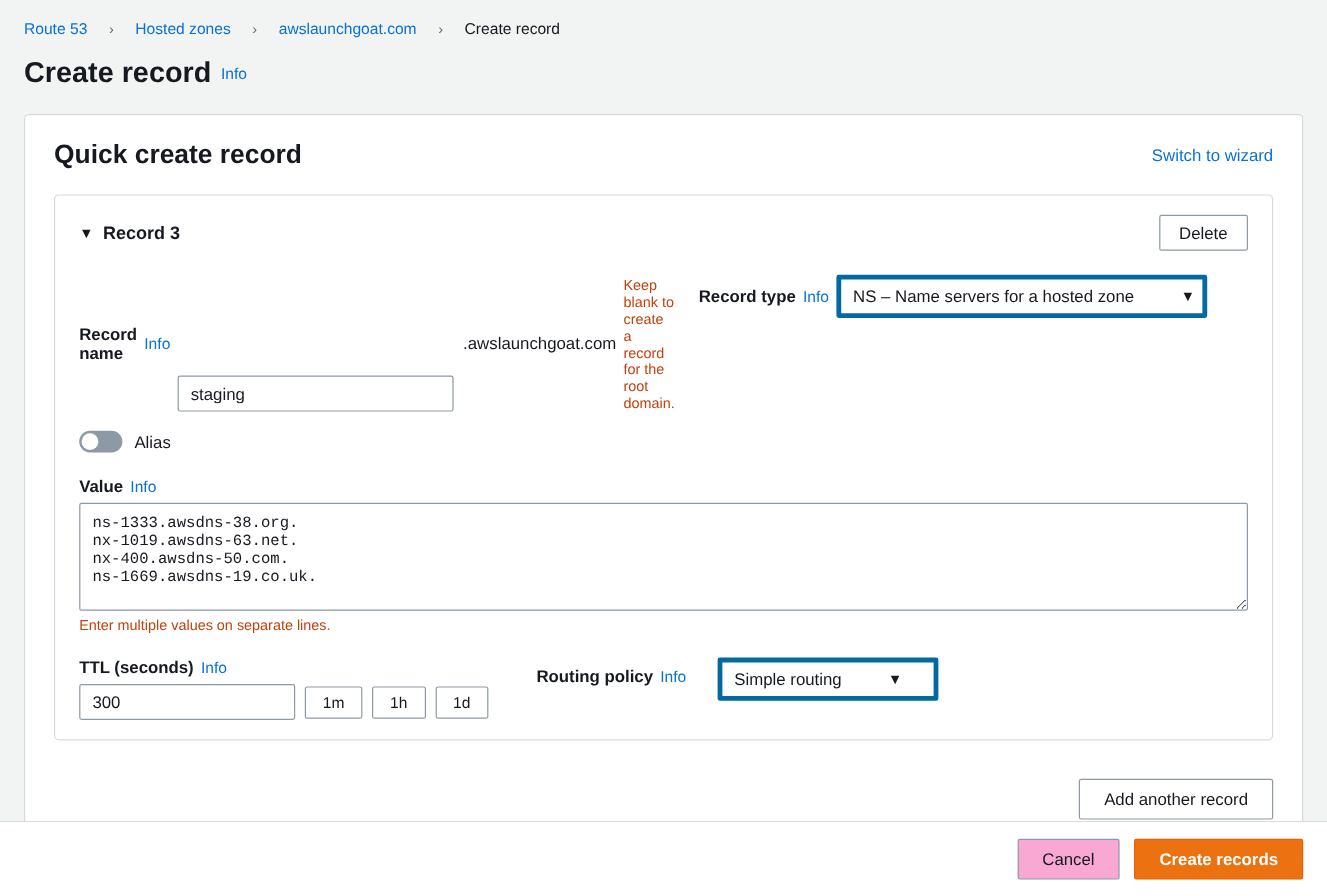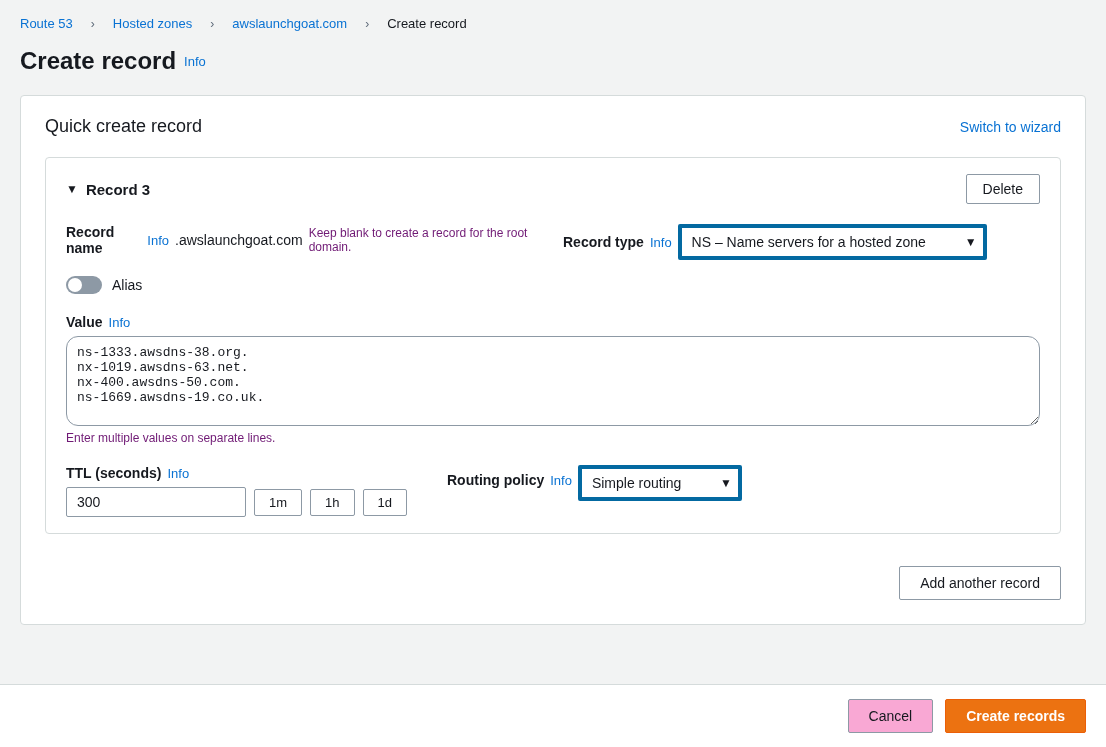--- a/index.html
+++ b/index.html
@@ -57,22 +57,22 @@
       padding: 20px 24px;
       margin-bottom: 16px;
     }
     .card-header {
       display: flex;
       justify-content: space-between;
       align-items: center;
       margin-bottom: 20px;
     }
     .card-title {
-      font-size: 18px;
-      font-weight: 400;
+      font-size: 22px;
+      font-weight: 700;
       color: #16191f;
     }
     .switch-wizard-link {
       color: #0972d3;
       font-size: 14px;
       text-decoration: none;
       cursor: pointer;
     }
     .record-section {
       border: 1px solid #d5dbdb;
@@ -148,21 +148,21 @@
       display: flex;
       align-items: flex-end;
       gap: 8px;
       flex: 1;
     }
     .record-type-group {
       flex: 1;
     }
     .hint-text {
       font-size: 12px;
-      color: #701a75;
+      color: #c2410c;
       margin-top: 2px;
     }
     .select-wrapper {
       position: relative;
     }
     .form-select {
       border: 4px solid #0369a1;
       border-radius: 2px;
       padding: 6px 56px 6px 10px;
       font-size: 14px;
@@ -211,21 +211,21 @@
       font-size: 14px;
       color: #16191f;
     }
     .value-section {
       margin-bottom: 20px;
     }
     .value-textarea {
       width: 100%;
       height: 90px;
       border: 1px solid #8d99a5;
-      border-radius: 12px;
+      border-radius: 2px;
       padding: 8px 10px;
       font-size: 13px;
       font-family: "Courier New", monospace;
       color: #16191f;
       resize: vertical;
       outline: none;
     }
     .ttl-routing-row {
       display: flex;
       gap: 40px;
@@ -347,20 +347,21 @@
           <button class="delete-btn">Delete</button>
         </div>
 
         <div class="form-row">
           <div class="form-group" style="flex:1;">
             <div class="form-label">
               <span>Record name</span>
               <a class="info-link">Info</a>
             </div>
             <div class="record-name-row">
+              <input class="form-input" type="text" style="width: 230px;" value="staging">
               <span class="domain-suffix" style="margin-top:0; padding-top:0;">.awslaunchgoat.com</span>
             </div>
             <span class="hint-text">Keep blank to create a record for the root domain.</span>
           </div>
 
           <div class="form-group record-type-group" style="flex:1;">
             <div class="form-label">
               <span>Record type</span>
               <a class="info-link">Info</a>
             </div>
@@ -405,21 +406,21 @@
               <button class="ttl-btn">1d</button>
             </div>
           </div>
 
           <div class="form-group routing-group">
             <div class="form-label" style="margin-bottom:6px;">
               <span>Routing policy</span>
               <a class="info-link">Info</a>
             </div>
             <div class="select-wrapper">
-              <select class="form-select" style="width:100%;">
+              <select class="form-select" style="width:100%;margin-left:20px;">
                 <option>Simple routing</option>
               </select>
               <span class="select-arrow">▼</span>
             </div>
           </div>
         </div>
       </div>
 
       <div class="footer-actions">
         <button class="add-record-btn">Add another record</button>

